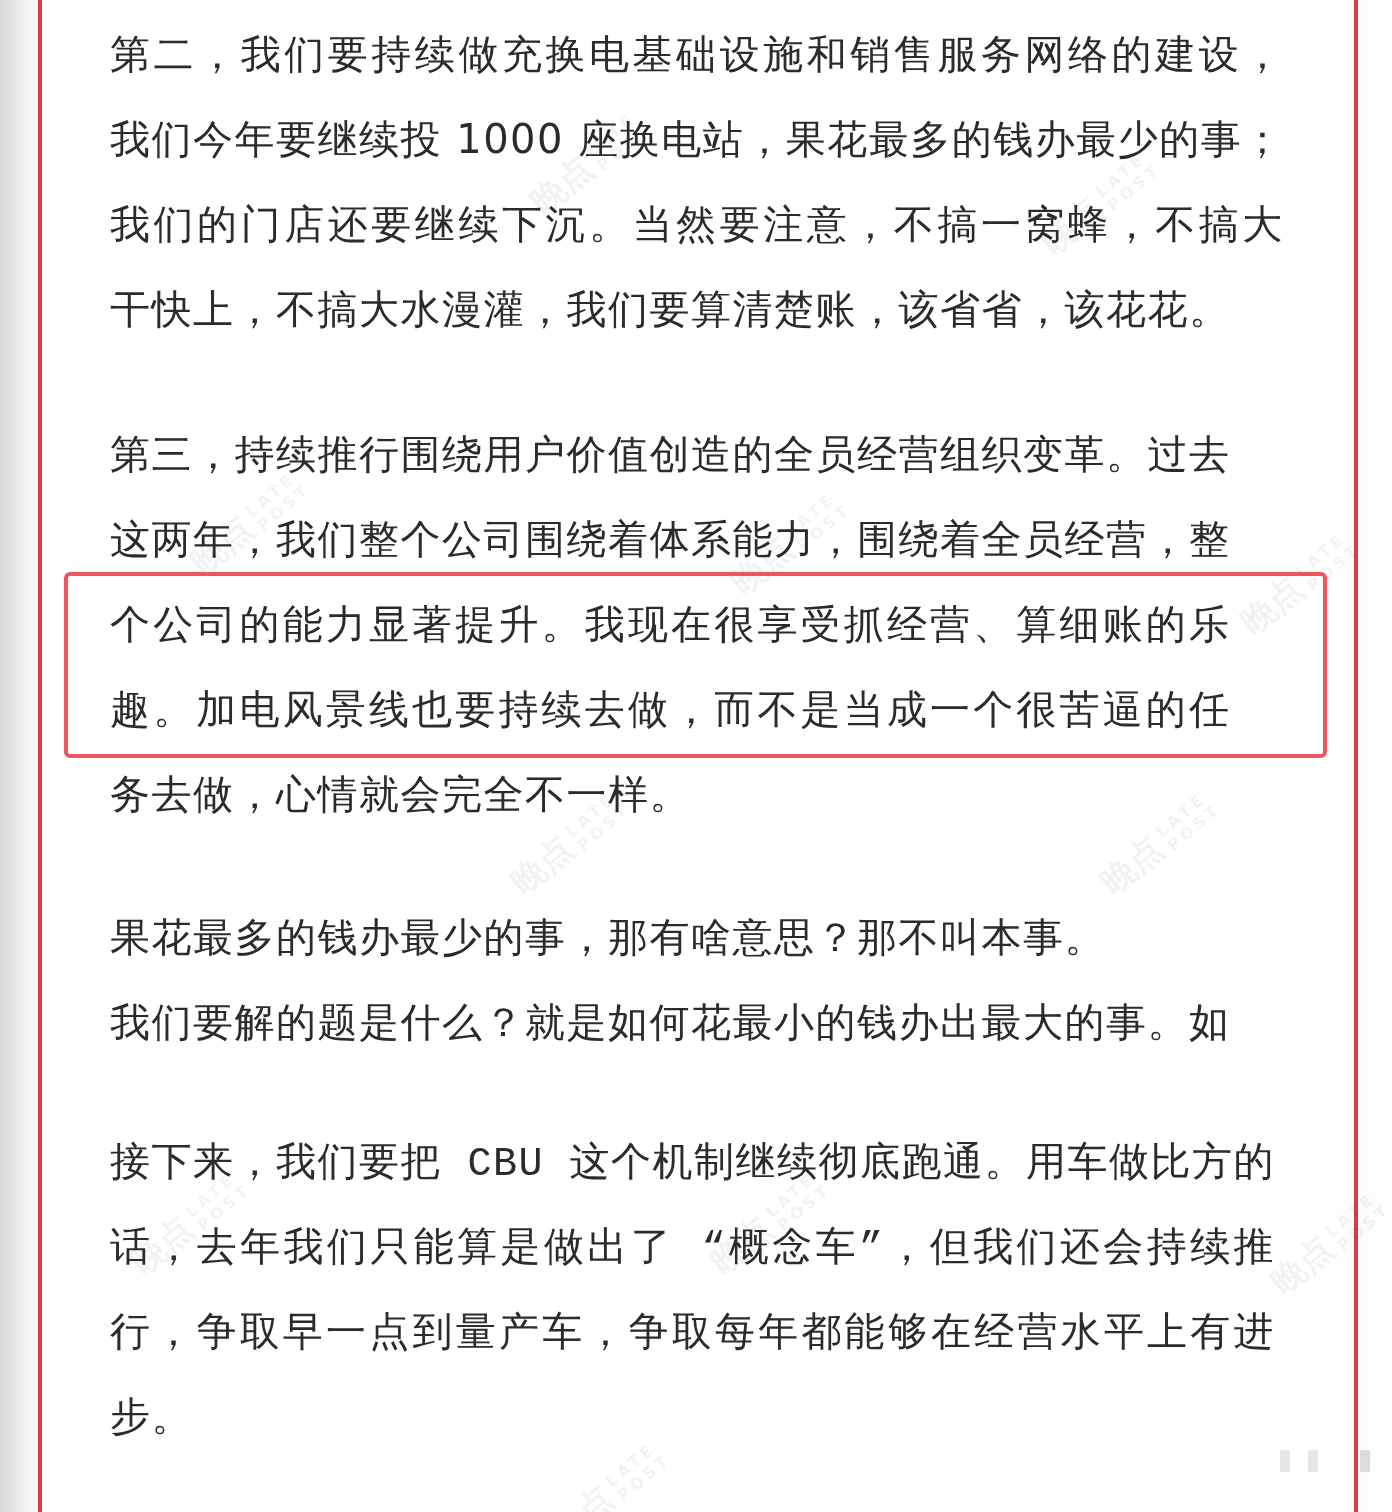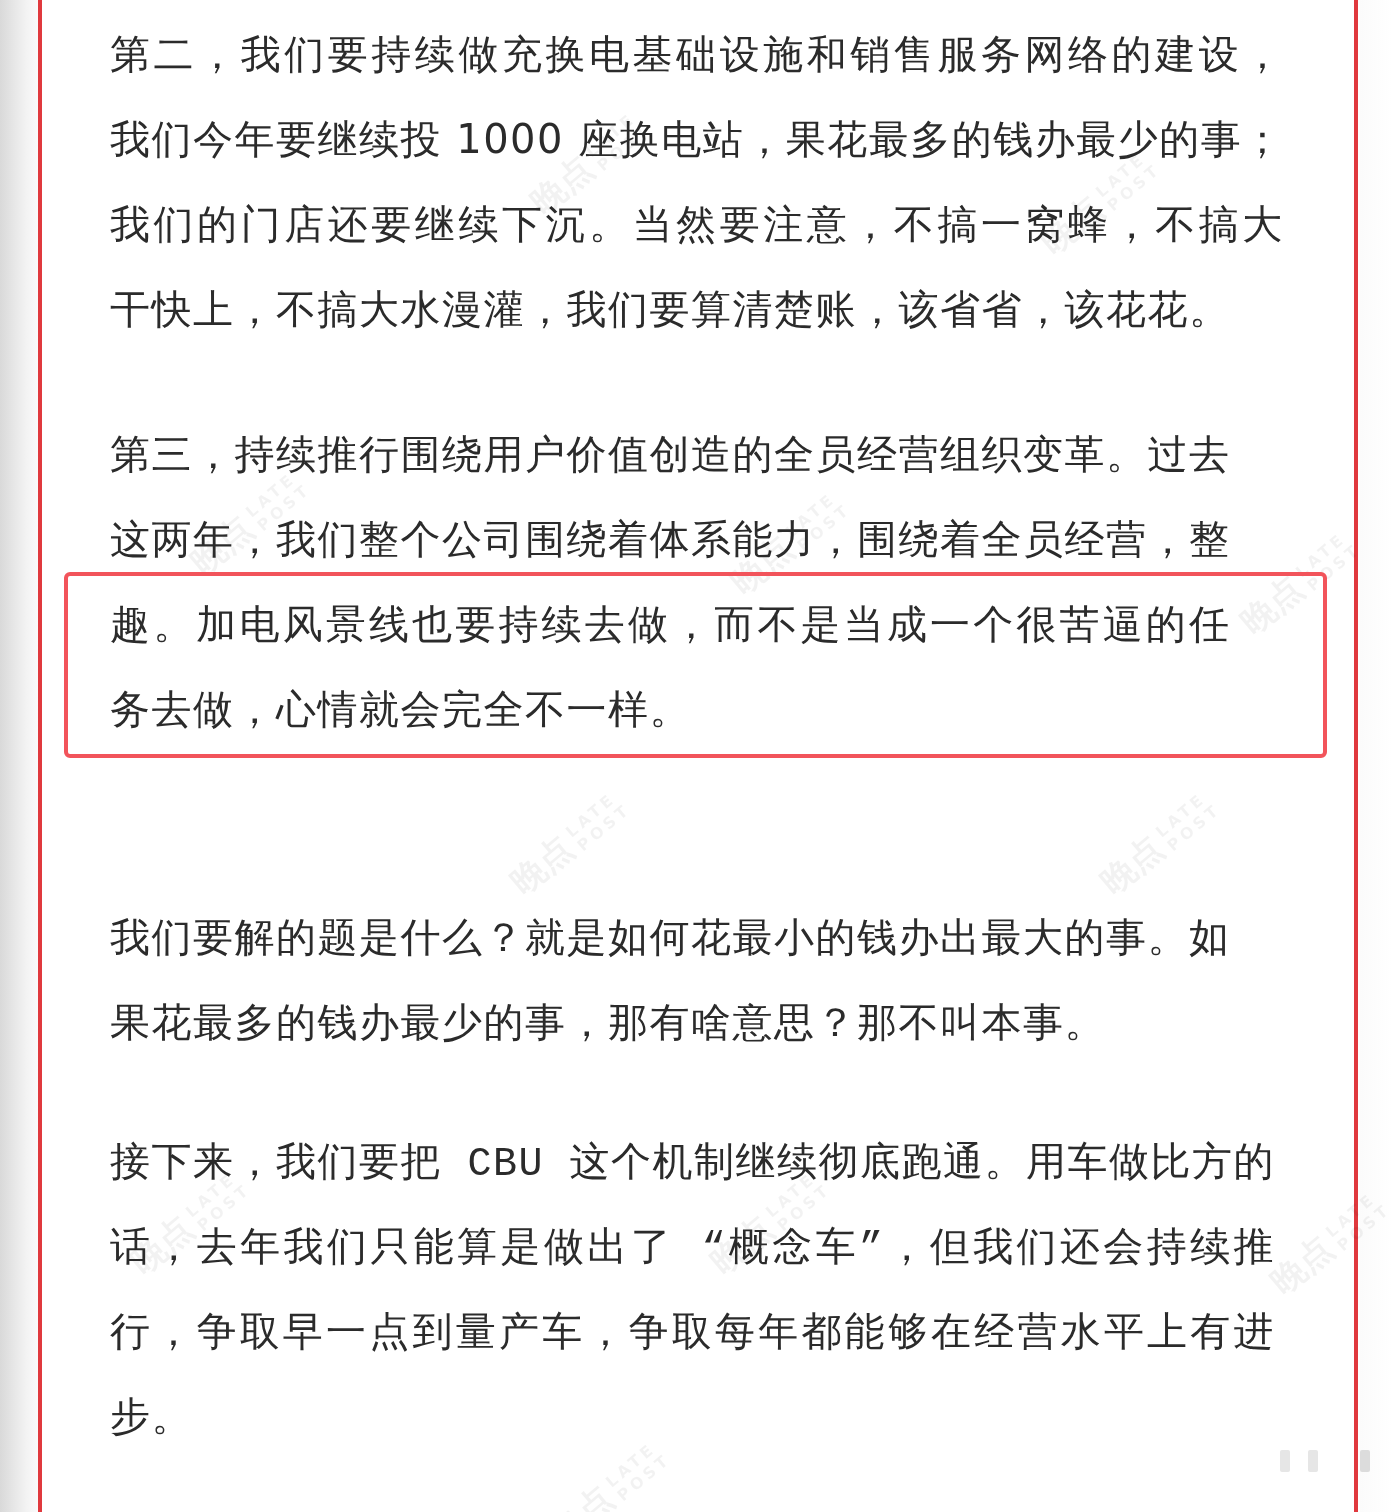--- a/index.html
+++ b/index.html
@@ -84,27 +84,28 @@
   <div class="para p1">
     <span class="line">第二，我们要持续做充换电基础设施和销售服务网络的建设，</span>
     <span class="line">我们今年要继续投 1000 座换电站，果花最多的钱办最少的事；</span>
     <span class="line">我们的门店还要继续下沉。当然要注意，不搞一窝蜂，不搞大</span>
     <span class="line last">干快上，不搞大水漫灌，我们要算清楚账，该省省，该花花。</span>
   </div>
 
   <div class="para p2">
     <span class="line">第三，持续推行围绕用户价值创造的全员经营组织变革。过去</span>
     <span class="line">这两年，我们整个公司围绕着体系能力，围绕着全员经营，整</span>
+    <span class="line">个公司的能力显著提升。我现在很享受抓经营、算细账的乐</span>
     <span class="line">趣。加电风景线也要持续去做，而不是当成一个很苦逼的任</span>
     <span class="line last">务去做，心情就会完全不一样。</span>
   </div>
 
   <div class="para p3">
+    <span class="line last">果花最多的钱办最少的事，那有啥意思？那不叫本事。</span>
     <span class="line">我们要解的题是什么？就是如何花最小的钱办出最大的事。如</span>
-    <span class="line last">果花最多的钱办最少的事，那有啥意思？那不叫本事。</span>
   </div>
 
   <div class="para p4">
     <span class="line">接下来，我们要把 CBU 这个机制继续彻底跑通。用车做比方的</span>
     <span class="line">话，去年我们只能算是做出了 “概念车”，但我们还会持续推</span>
     <span class="line">行，争取早一点到量产车，争取每年都能够在经营水平上有进</span>
     <span class="line last">步。</span>
   </div>
 </div>
 

